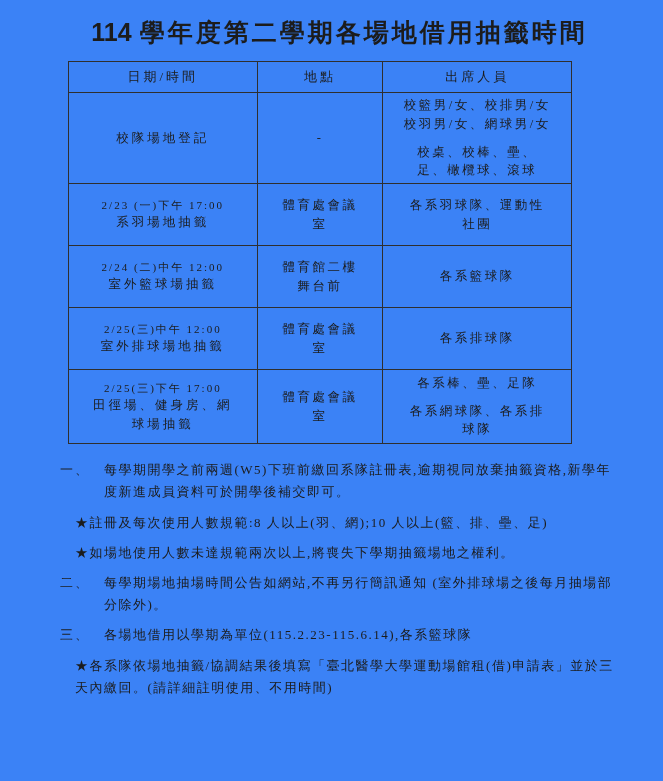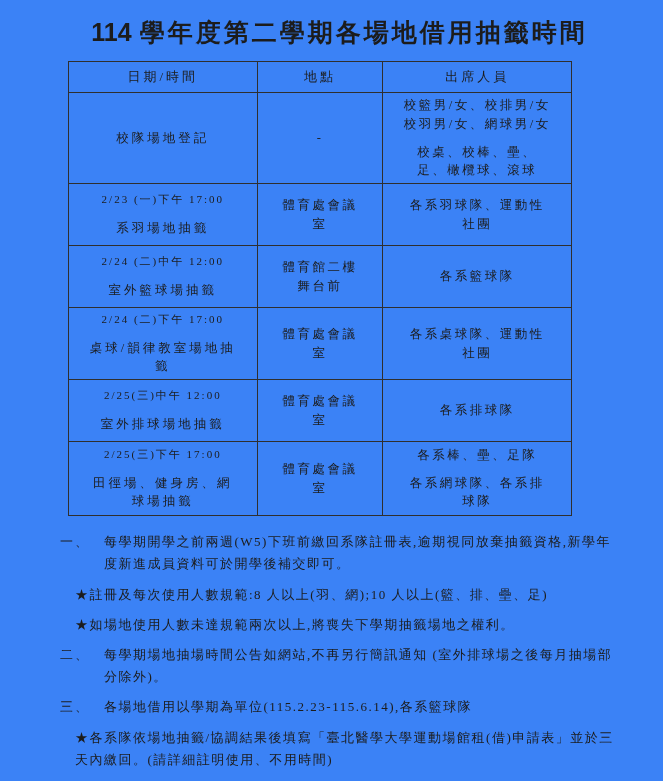--- a/index.html
+++ b/index.html
@@ -32,21 +32,21 @@
     padding:3px 20px; overflow:hidden;
   }
   .schedule th {
     height:24px; font-size:13px; font-weight:normal; letter-spacing:3px;
   }
   .schedule td { font-size:12.5px; letter-spacing:2.5px; line-height:1.5; }
   tr.row-reg   { height:86px; }
   tr.row-mid   { height:62px; }
   tr.row-last  { height:74px; }
   .dt-time  { font-size:11px; letter-spacing:2px; white-space:nowrap; }
-  .dt-event { margin-top:11px; font-size:12.5px; letter-spacing:3px; }
+  .dt-event { font-size:12.5px; letter-spacing:3px; }
   .att-line:empty { display:none; }
   .att-gap { margin-top:9px; }
   .loc-cell { letter-spacing:3px; }
   
   .notes { margin-top:15px; width:557px; font-size:13px; }
   .note { margin-bottom:8px; }
   .note-main { display:flex; }
   .note-num  { flex:none; width:44px; letter-spacing:2px; line-height:1.68; }
   .note-text { flex:1; letter-spacing:1.5px; line-height:1.68; }
   .star-line {
@@ -103,30 +103,20 @@
         <td>
           <div class="dt-time">2/24 (二)中午 12:00</div>
           <div class="dt-event">室外籃球場抽籤</div>
         </td>
         <td class="loc-cell">體育館二樓舞台前</td>
         <td>
           <div class="att-line">各系籃球隊</div>
         </td>
       </tr>
 
-      <tr class="row-mid">
-        <td>
-          <div class="dt-time">2/24 (二)下午 17:00</div>
-          <div class="dt-event">桌球/韻律教室場地抽籤</div>
-        </td>
-        <td class="loc-cell">體育處會議室</td>
-        <td>
-          <div class="att-line">各系桌球隊、運動性社團</div>
-        </td>
-      </tr>
 
       <tr class="row-mid">
         <td>
           <div class="dt-time">2/25(三)中午 12:00</div>
           <div class="dt-event">室外排球場地抽籤</div>
         </td>
         <td class="loc-cell">體育處會議室</td>
         <td>
           <div class="att-line">各系排球隊</div>
         </td>

